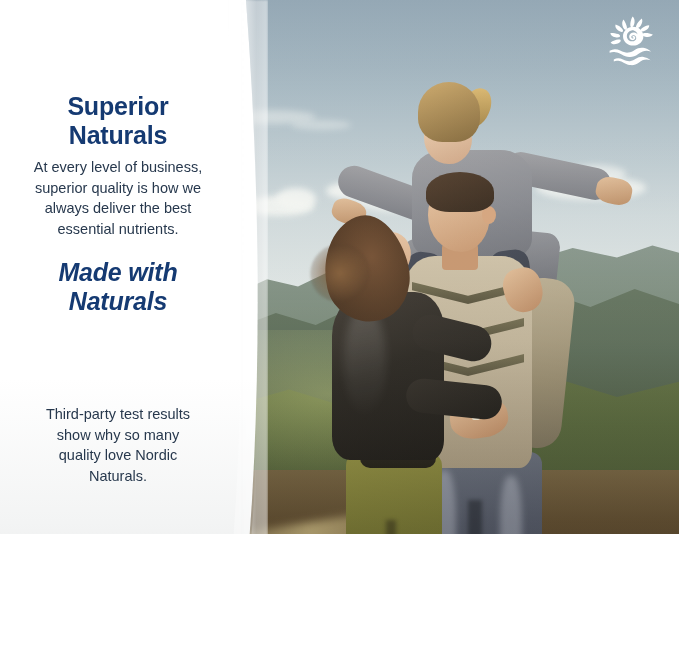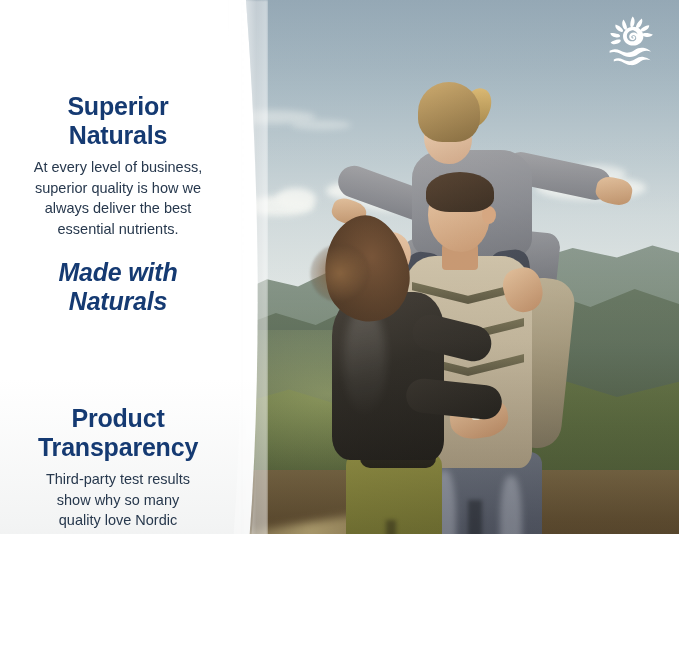--- a/index.html
+++ b/index.html
@@ -295,24 +295,20 @@
     </div>
 
     <div class="block b2">
       <h2>
         <span>Made with</span><br>
         <span>Naturals</span>
       </h2>
     </div>
 
     <div class="block b3">
-      <h2>
-        <span>Product</span><br>
-        <span>Transparency</span>
-      </h2>
       <p>Third-party test results show why so many quality love Nordic Naturals.</p>
     </div>
 
   </div>
 
   <div class="logo">
     <svg viewBox="0 0 56 52">
       <g fill="#ffffff">
 
         <path d="M27.5 2.5c1.6 1.0 2.4 3.4 2.0 6.3-.3 2.2-1.2 3.9-2.3 4.4-1.0.5-1.8-.3-1.9-2.0-.1-2.3.6-5.6 2.2-8.7z"></path>

